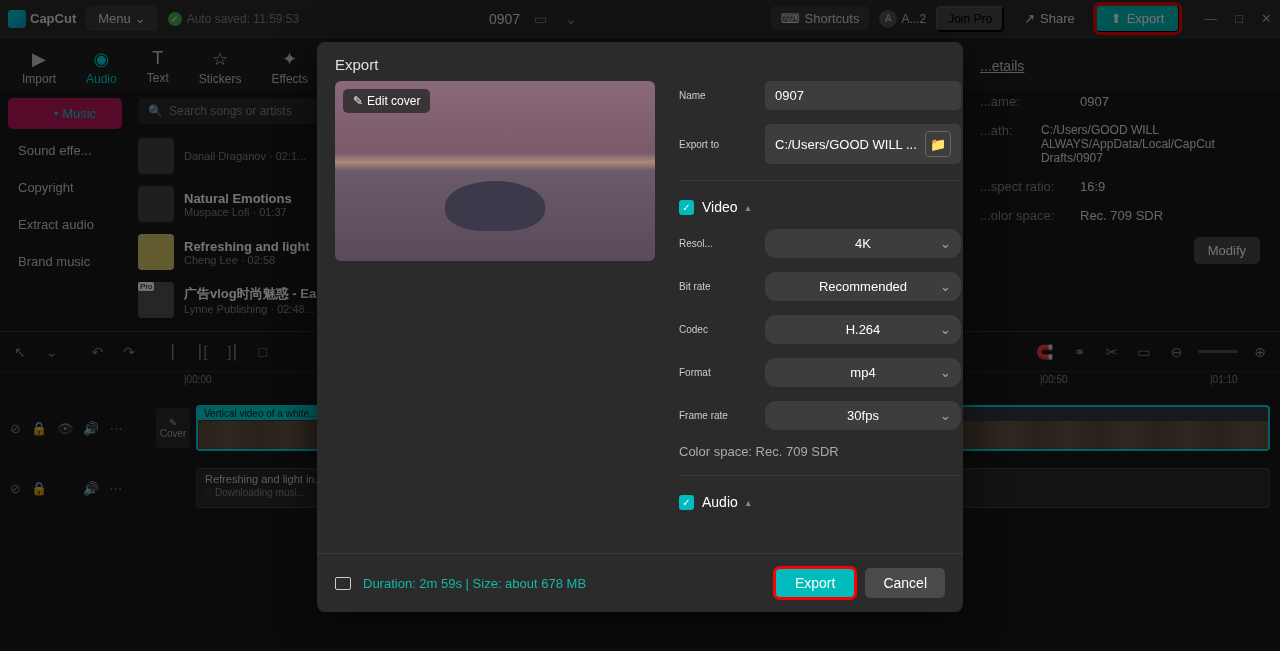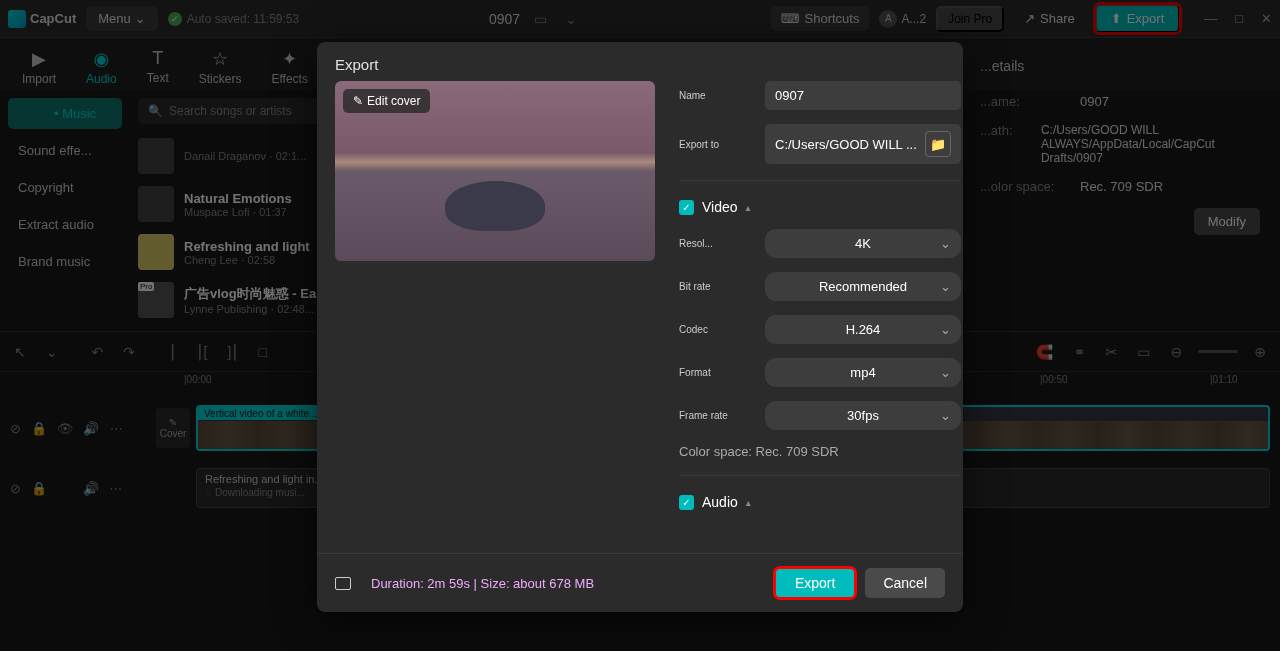--- a/index.html
+++ b/index.html
@@ -25,21 +25,21 @@
 
 .tabs { display:flex; gap:2px; padding:6px 8px 0 8px; background:#1f1f1f;}
 .tab { display:flex; flex-direction:column; align-items:center; padding:4px 14px; color:#ccc; font-size:12px; gap:2px;}
 .tab.active { color:#00d9d9;}
 .tab-icon { font-size:18px;}
 
 
 .main { display:flex; height: calc(100% - 38px - 56px - 320px); background:#1a1a1a;}
 .sidebar-left { width:130px; padding:8px; display:flex; flex-direction:column; gap:6px;}
 .side-item { background:transparent; color:#ccc; padding:8px 10px; border-radius:5px; font-size:13px; text-align:left; border:none;}
-.side-item.active { background:#0f766e; color:#00d9d9;padding-left:46px;}
+.side-item.active { background:#be185d; color:#00d9d9;padding-left:46px;}
 
 .songs-panel { flex:0 0 360px; padding:8px; overflow:hidden;}
 .search-box { background:#2b2b2b; border-radius:5px; padding:6px 10px; display:flex; align-items:center; gap:6px; color:#888; font-size:12px; margin-bottom:8px;}
 .song-row { display:flex; align-items:center; gap:10px; padding:6px 0;}
 .song-thumb { width:36px; height:36px; background:#444; border-radius:4px;}
 .song-thumb.pro { background:#555; position:relative;}
 .song-info { flex:1;}
 .song-title { font-size:13px; font-weight:600; color:#fff;}
 .song-meta { font-size:11px; color:#888;}
 
@@ -81,21 +81,21 @@
 .form-input.with-icon { display:flex; align-items:center; justify-content:space-between;}
 .folder-icon-box { width:26px; height:26px; border:1px solid #666; border-radius:4px; display:flex; align-items:center; justify-content:center; margin-left:6px;}
 .section-hdr { display:flex; align-items:center; gap:8px; margin:18px 0 14px; font-size:14px; color:#fff; font-weight:500;}
 .section-check { width:15px; height:15px; background:#00bcbc; border-radius:3px; display:flex; align-items:center; justify-content:center; font-size:10px; color:#fff;}
 .section-caret { color:#888; font-size:10px;}
 .select-box { flex:1; background:#3d3d3d; border:none; border-radius:11px; padding:7px 10px; color:#fff; font-size:13px; display:flex; align-items:center; justify-content:center; position:relative;}
 .select-box::after { content:'⌄'; position:absolute; right:10px; color:#aaa;}
 .colorspace { font-size:13px; color:#aaa; margin-top:8px;}
 .divider { height:1px; background:#3a3a3a; margin:16px 0;}
 .modal-footer { padding:14px 18px; display:flex; align-items:center; gap:10px; border-top:1px solid #3a3a3a;}
-.duration-info { flex:1; font-size:13px; color:#f0abfc; display:flex; align-items:center; gap:20px;}
+.duration-info { flex:1; font-size:13px; color:#14b8a6; display:flex; align-items:center; gap:12px;}
 .btn-export { background:#00bcbc; color:#fff; border:none; padding:7px 20px; border-radius:5px; font-size:14px; font-weight:500;}
 .btn-cancel { background:#4a4a4a; color:#fff; border:none; padding:7px 18px; border-radius:5px; font-size:14px;}
 .film-icon { display:inline-block; width:16px; height:13px; border:1px solid #ccc; border-radius:2px; position:relative;}
 </style>
 </head>
 <body>
 
 <div class="topbar">
   <div class="logo">
     <span class="logo-icon"></span>
@@ -205,28 +205,32 @@
         </div>
         <div class="song-info">
           <div class="song-title">广告vlog时尚魅惑 - Ea...</div>
           <div class="song-meta">Lynne Publishing · 02:48...</div>
         </div>
       </div>
   </div>
 </div>
 
 <div class="right-panel">
-  <div style="font-size:14px;color:#ccc;margin-bottom:20px;">...etails</div>
+  <div style="font-size:14px;color:#ccc;margin-bottom:20px;text-decoration:underline;">...etails</div>
   <div class="detail-row">
       <div class="detail-label">...ame:</div>
       <div class="detail-val">0907</div>
     </div>
   <div class="detail-row">
       <div class="detail-label">...ath:</div>
       <div class="detail-val" style="font-size:12px;">C:/Users/GOOD WILL ALWAYS/AppData/Local/CapCut Drafts/0907</div>
+    </div>
+  <div class="detail-row">
+      <div class="detail-label">...spect ratio:</div>
+      <div class="detail-val">16:9</div>
     </div>
   <div class="detail-row">
       <div class="detail-label">...olor space:</div>
       <div class="detail-val">Rec. 709 SDR</div>
     </div>
   <button class="modify-btn">Modify</button>
 </div>
 
 <div class="timeline-area">
   <div class="tl-toolbar">

